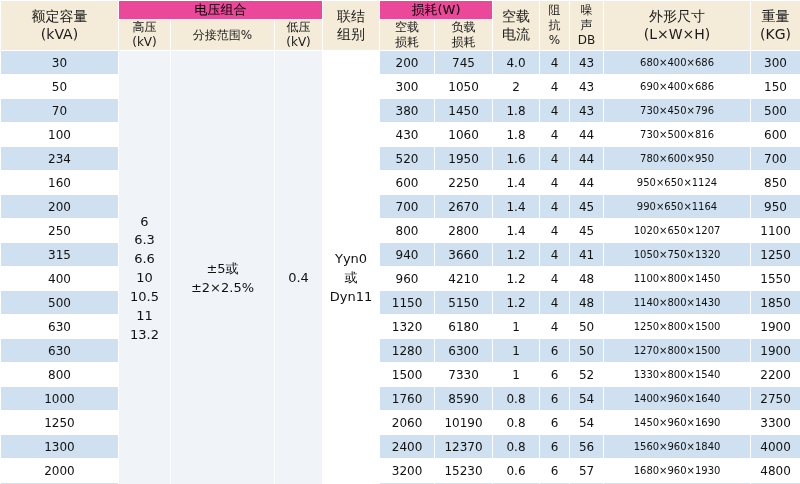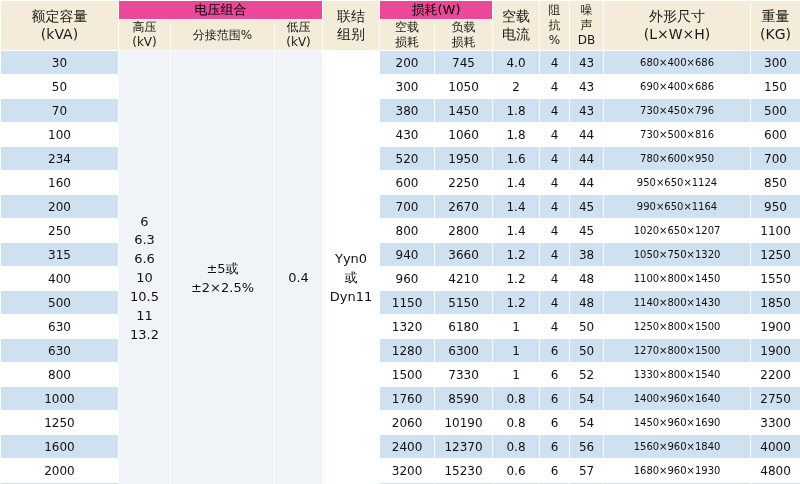--- a/index.html
+++ b/index.html
@@ -241,21 +241,21 @@
         <td class="cell cell-white">45</td>
         <td class="cell cell-white dim nowrap">1020×650×1207</td>
         <td class="cell cell-white">1100</td>
       </tr>
       <tr>
         <td class="cell cell-blue">315</td>
         <td class="cell cell-blue">940</td>
         <td class="cell cell-blue">3660</td>
         <td class="cell cell-blue">1.2</td>
         <td class="cell cell-blue">4</td>
-        <td class="cell cell-blue">38</td>
+        <td class="cell cell-blue">41</td>
         <td class="cell cell-blue dim nowrap">1050×750×1320</td>
         <td class="cell cell-blue">1250</td>
       </tr>
       <tr>
         <td class="cell cell-white">400</td>
         <td class="cell cell-white">960</td>
         <td class="cell cell-white">4210</td>
         <td class="cell cell-white">1.2</td>
         <td class="cell cell-white">4</td>
         <td class="cell cell-white">48</td>
@@ -316,21 +316,21 @@
         <td class="cell cell-white">1250</td>
         <td class="cell cell-white">2060</td>
         <td class="cell cell-white">10190</td>
         <td class="cell cell-white">0.8</td>
         <td class="cell cell-white">6</td>
         <td class="cell cell-white">54</td>
         <td class="cell cell-white dim nowrap">1450×960×1690</td>
         <td class="cell cell-white">3300</td>
       </tr>
       <tr>
-        <td class="cell cell-blue">1600</td>
+        <td class="cell cell-blue">1300</td>
         <td class="cell cell-blue">2400</td>
         <td class="cell cell-blue">12370</td>
         <td class="cell cell-blue">0.8</td>
         <td class="cell cell-blue">6</td>
         <td class="cell cell-blue">56</td>
         <td class="cell cell-blue dim nowrap">1560×960×1840</td>
         <td class="cell cell-blue">4000</td>
       </tr>
       <tr>
         <td class="cell cell-white">2000</td>

